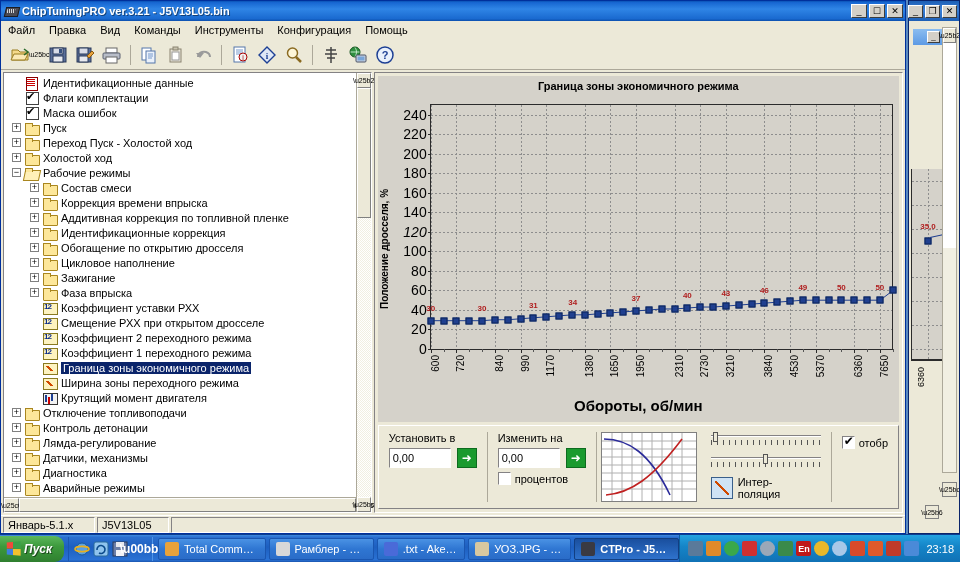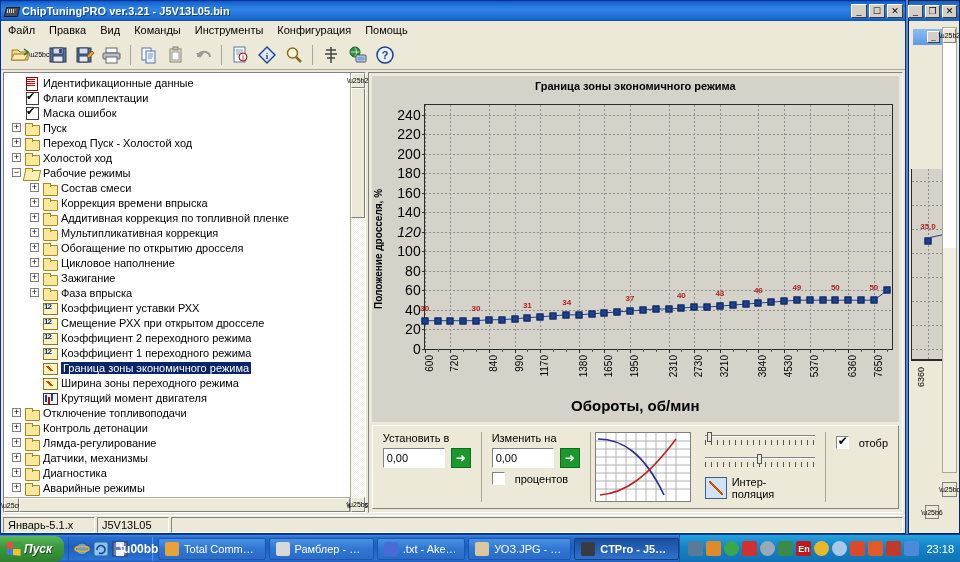--- a/index.html
+++ b/index.html
@@ -242,21 +242,21 @@
   .spinbox {
     width:62px; height:20px; background:#fff; border:1px solid;
     border-color:#848284 #fff #fff #848284; display:flex; align-items:center;
     padding-left:3px; font-size:11px; color:#000;
   }
   .goarrow {
     width:20px; height:20px; background:#1a9a2e; border:1px solid #0d6b1e;
     display:flex; align-items:center; justify-content:center; color:#fff;
     font-size:12px; line-height:1;
   }
-  .chk { display:flex; align-items:center; gap:10px; font-size:11px; }
+  .chk { display:flex; align-items:center; gap:4px; font-size:11px; }
   .chkbox {
     width:13px; height:13px; background:#fff; border:1px solid;
     border-color:#848284 #fff #fff #848284; position:relative; flex:none;
   }
   .chkbox.on:after{
     content:"\2714"; position:absolute; left:1px; top:-3px; font-size:12px; color:#000;
     font-family:"DejaVu Sans",sans-serif;
   }
   .curvebox { width:96px; height:70px; background:#fff; border:1px solid #808080;
               margin:6px 4px; position:relative; }
@@ -557,21 +557,21 @@
               <div class="trow">
                 <div class="tindent" style="width: 26px;"></div>
                 <div class="tplus">+</div>
                 <div class="ticon ic-folder"></div>
                 <div class="tlabel">Аддитивная коррекция по топливной пленке</div>
               </div>
               <div class="trow">
                 <div class="tindent" style="width: 26px;"></div>
                 <div class="tplus">+</div>
                 <div class="ticon ic-folder"></div>
-                <div class="tlabel">Мультипликативная коррекция</div>
+                <div class="tlabel">Идентификационные коррекция</div>
               </div>
               <div class="trow">
                 <div class="tindent" style="width: 26px;"></div>
                 <div class="tplus">+</div>
                 <div class="ticon ic-folder"></div>
                 <div class="tlabel">Обогащение по открытию дросселя</div>
               </div>
               <div class="trow">
                 <div class="tindent" style="width: 26px;"></div>
                 <div class="tplus">+</div>

